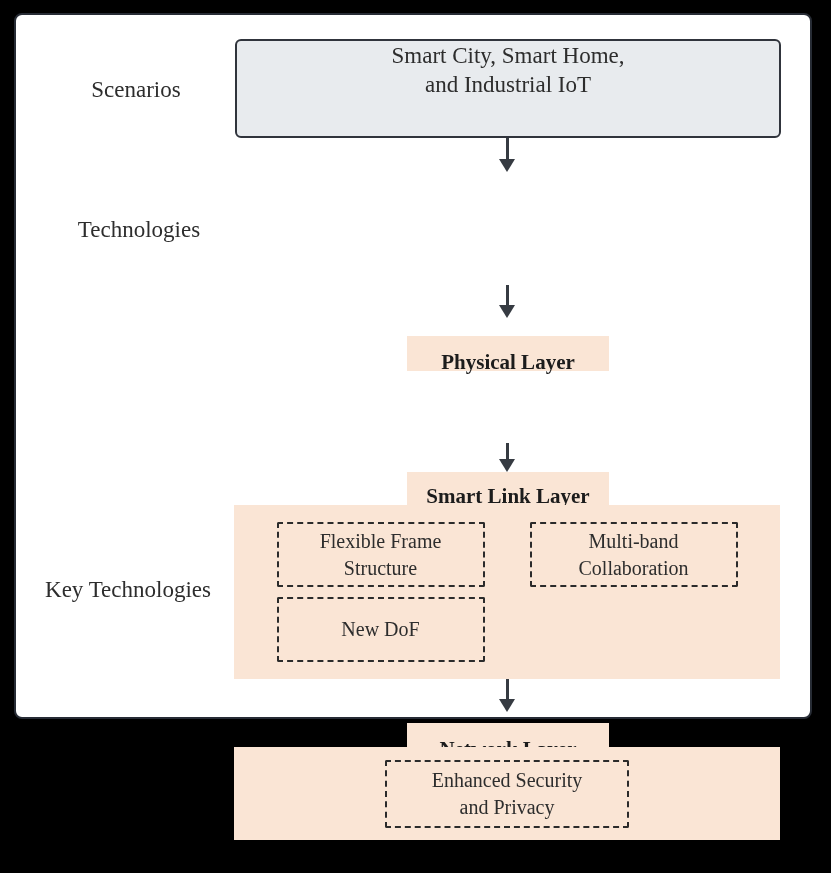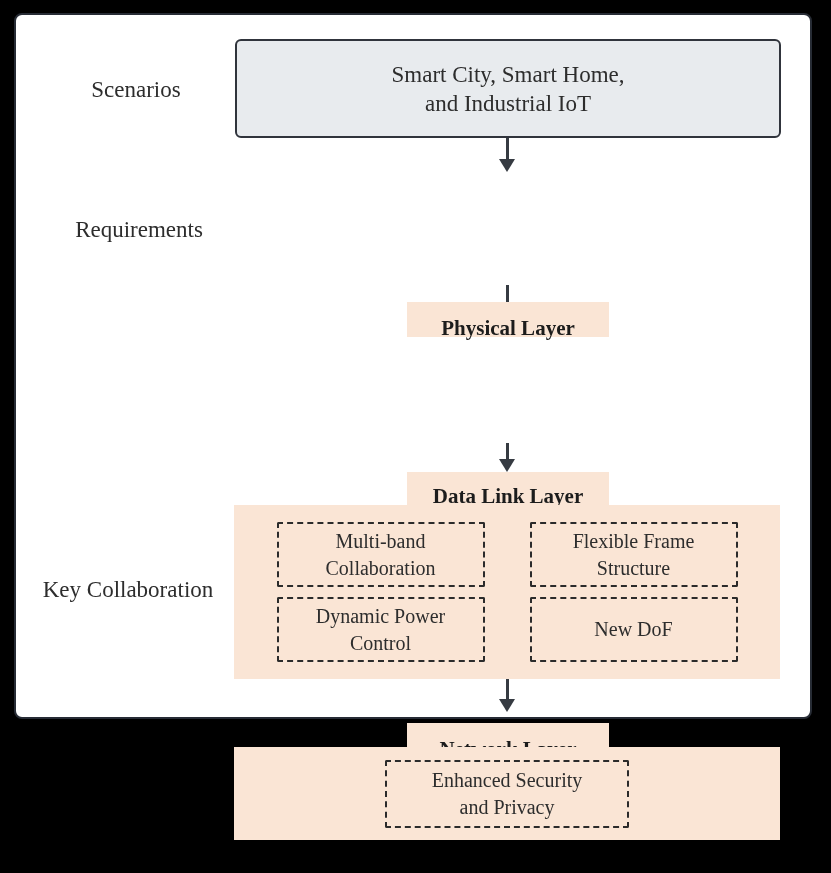--- a/index.html
+++ b/index.html
@@ -34,21 +34,21 @@
     font-size:23px; white-space:nowrap; color:var(--text);
   }
   .side-label.scenarios{left:120px; top:75px;}
   .side-label.requirements{left:123px; top:215px;}
   .side-label.keytech{left:112px; top:575px;}
   .gray-box{
     position:absolute; left:219px; width:546px;
     background:var(--scenario-box-fill);
     border:2px solid var(--scenario-box-border);
     border-radius:6px;
-    display:flex; align-items:center; justify-content:center;
+    display:flex; align-items:flex-start; justify-content:center;
     text-align:center; font-size:23px; line-height:29px;
     white-space:pre-line;
   }
   .gray-box.scenarios{top:24px; height:99px;}
   .gray-box.requirements{top:157px; height:113px;}
   .arrow{
     position:absolute; left:483px; width:16px;
     display:flex; flex-direction:column; align-items:center;
   }
   .arrow .shaft{width:3px; background:var(--arrow); flex:1;}
@@ -68,21 +68,21 @@
     display:flex; align-items:flex-end; justify-content:center;
   }
   .layer-tab .layer-title{
     font-size:21px; font-weight:bold; color:var(--title-text);
     line-height:24px; margin-bottom:-3px; white-space:nowrap;
   }
   .layer-band{
     position:absolute; left:218px; width:546px;
     background:var(--layer-fill);
   }
-  .tab-phy{top:287px;}
+  .tab-phy{top:321px;}
   .band-phy{top:339px; height:89px;
     display:flex; align-items:center; justify-content:center; gap:13px;}
   .tab-dll{top:457px; height:33px;}
   .band-dll{top:490px; height:174px;
     display:grid; grid-template-columns:208px 208px;
     grid-auto-rows:65px; column-gap:45px; row-gap:10px;
     justify-content:center; align-content:center;}
   .tab-net{top:708px;}
   .band-net{top:732px; height:93px;
     display:flex; align-items:center; justify-content:center; gap:19px;}
@@ -95,22 +95,22 @@
   }
   .band-phy .tech-box{width:164px; height:63px;}
   .band-net .tech-box{width:244px; height:68px;}
 </style>
 </head>
 <body>
 
 <div class="panel">
 
   <div class="side-label scenarios">Scenarios</div>
-  <div class="side-label requirements">Requirements</div>
-  <div class="side-label keytech">Key Collaboration</div>
+  <div class="side-label requirements">Technologies</div>
+  <div class="side-label keytech">Key Technologies</div>
 
   <div class="gray-box scenarios">
     <span>Smart City, Smart Home,
 and Industrial IoT</span>
   </div>
 
   <div class="arrow a1">
     <div class="shaft"></div>
     <div class="head"></div>
   </div>
@@ -124,29 +124,27 @@
   <div class="layer-tab tab-phy">
     <div class="layer-title">Physical Layer</div>
   </div>
 
   <div class="arrow a3">
     <div class="shaft"></div>
     <div class="head"></div>
   </div>
 
   <div class="layer-tab tab-dll">
-    <div class="layer-title">Data Link Layer</div>
+    <div class="layer-title">Smart Link Layer</div>
   </div>
   <div class="layer-band band-dll">
+    <div class="tech-box">Flexible Frame
+Structure</div>
     <div class="tech-box">Multi-band
 Collaboration</div>
-    <div class="tech-box">Flexible Frame
-Structure</div>
-    <div class="tech-box">Dynamic Power
-Control</div>
     <div class="tech-box">New DoF</div>
   </div>
 
   <div class="arrow a4">
     <div class="shaft"></div>
     <div class="head"></div>
   </div>
 
   <div class="layer-tab tab-net">
     <div class="layer-title">Network Layer</div>

